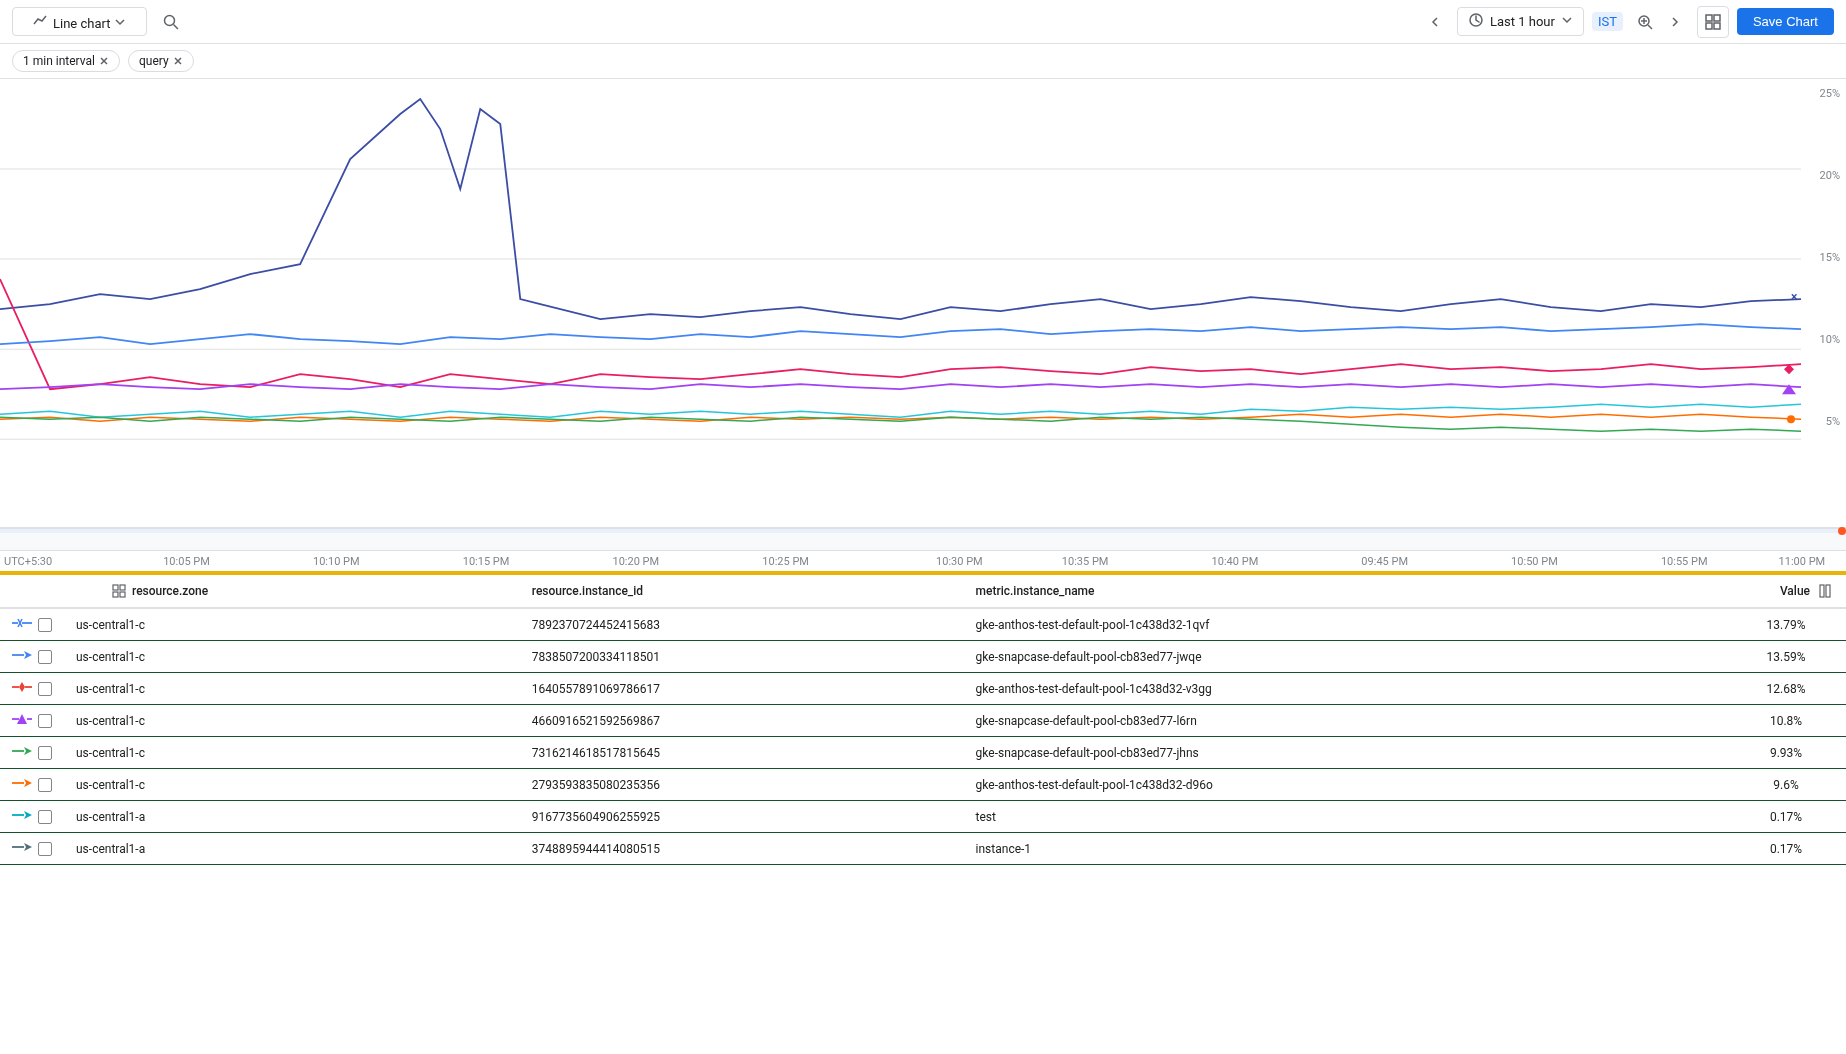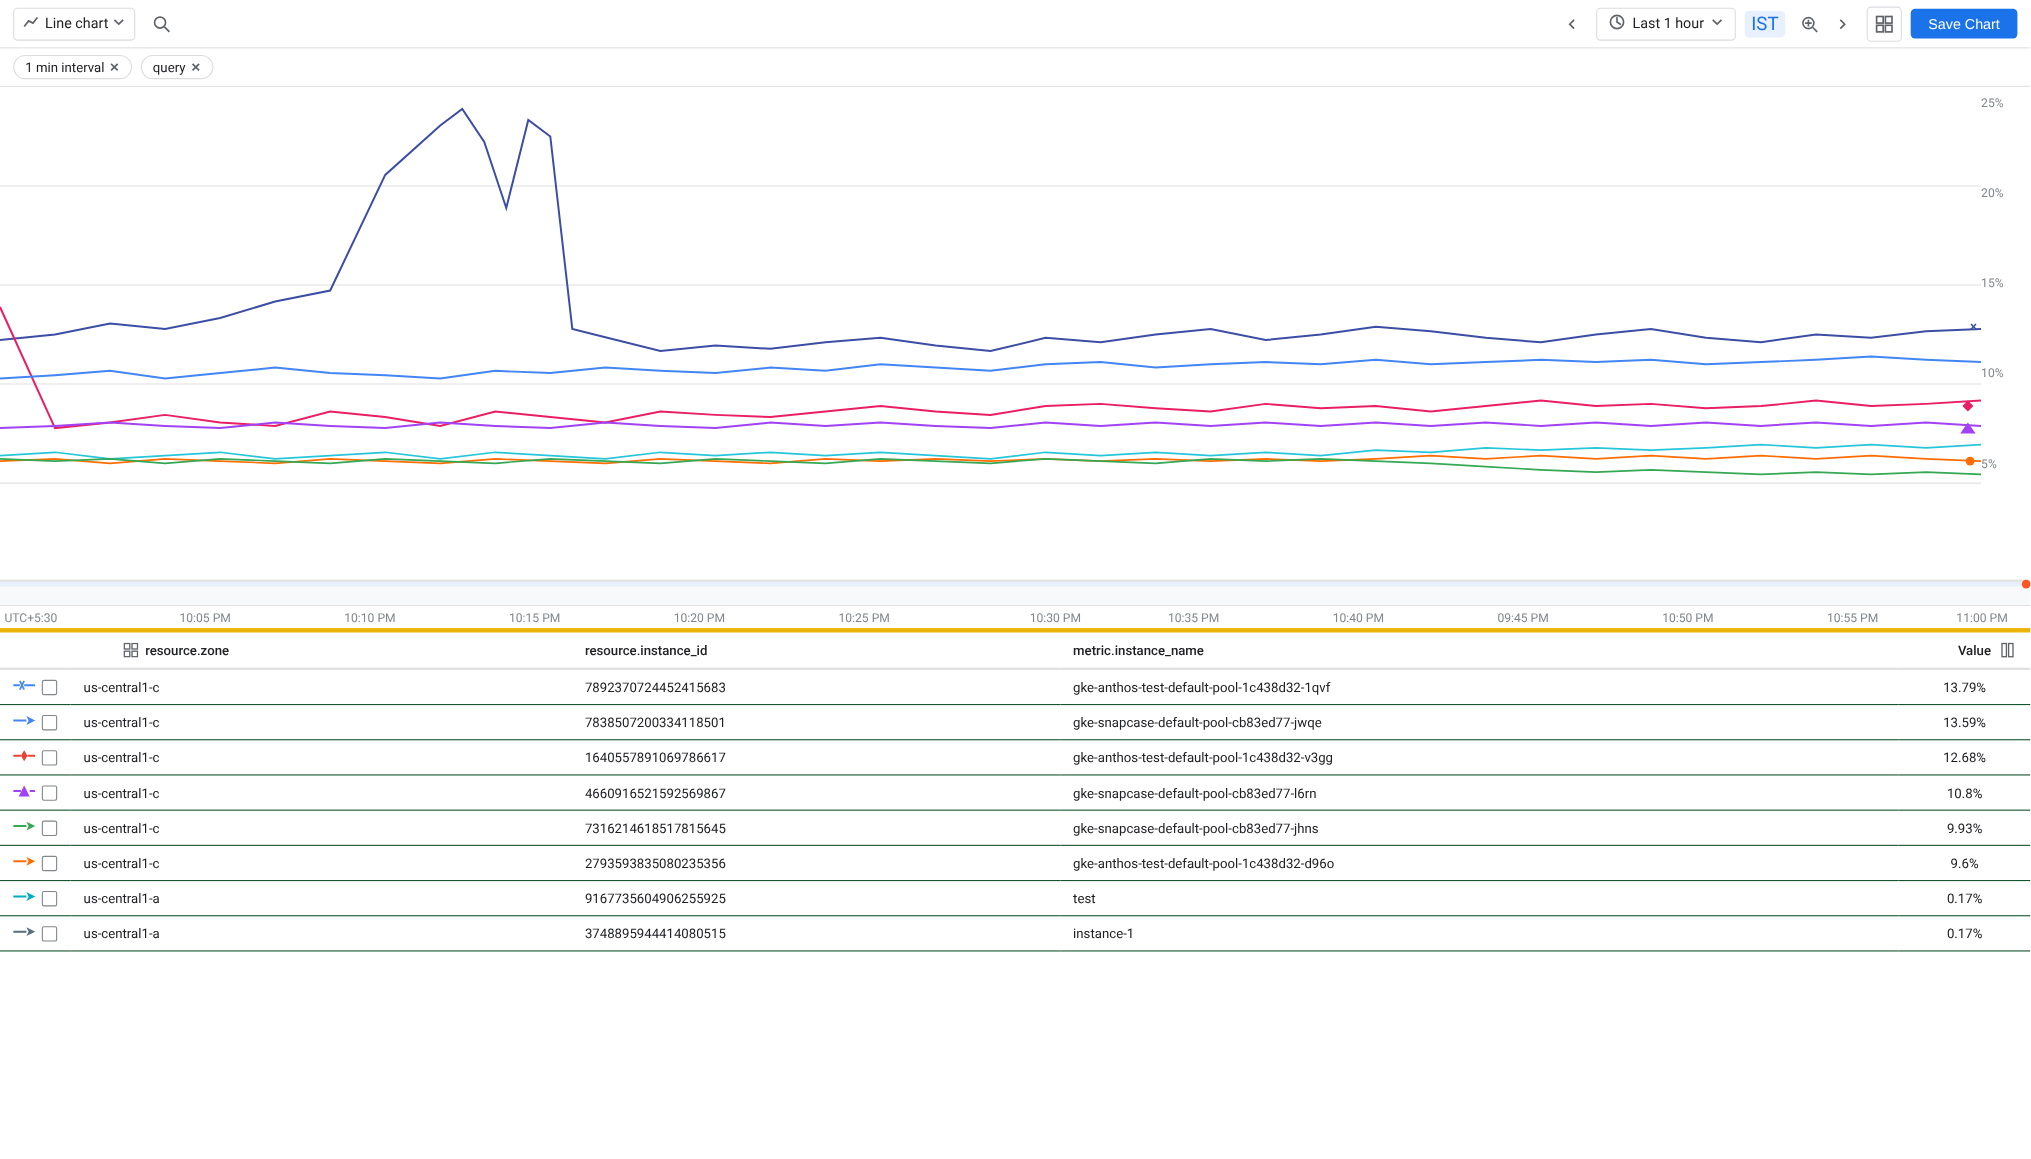--- a/index.html
+++ b/index.html
@@ -14,23 +14,23 @@
       border-bottom: 1px solid #e0e0e0;
       height: 44px;
     }
     .header-left {
       display: flex;
       align-items: center;
       gap: 8px;
     }
     .chart-type-selector {
       display: flex;
-      align-items: center;
+      align-items: flex-end;
       gap: 4px;
-      padding: 4px 8px;
+      padding: 4px 20px;
       border: 1px solid #dadce0;
       border-radius: 4px;
       cursor: pointer;
       font-size: 13px;
       color: #202124;
     }
     .search-icon-btn {
       display: flex;
       align-items: center;
       justify-content: center;
@@ -62,21 +62,21 @@
       align-items: center;
       gap: 6px;
       padding: 4px 10px;
       border: 1px solid #dadce0;
       border-radius: 4px;
       cursor: pointer;
       font-size: 13px;
       color: #202124;
     }
     .tz-badge {
-      font-size: 17px;
+      font-size: 13px;
       padding: 2px 6px;
       background: #e8f0fe;
       color: #1a73e8;
       border-radius: 4px;
     }
     .zoom-btns {
       display: flex;
       align-items: center;
       gap: 2px;
     }
@@ -144,21 +144,21 @@
     }
     .chart-y-axis {
       position: absolute;
       right: 0;
       top: 0;
       bottom: 30px;
       width: 45px;
       display: flex;
       flex-direction: column;
       justify-content: space-between;
-      align-items: flex-start;
+      align-items: flex-end;
       padding: 8px 6px 0 0;
       font-size: 11px;
       color: #80868b;
       z-index: 2;
     }
     .chart-svg-area {
       position: absolute;
       left: 0;
       top: 0;
       right: 45px;

